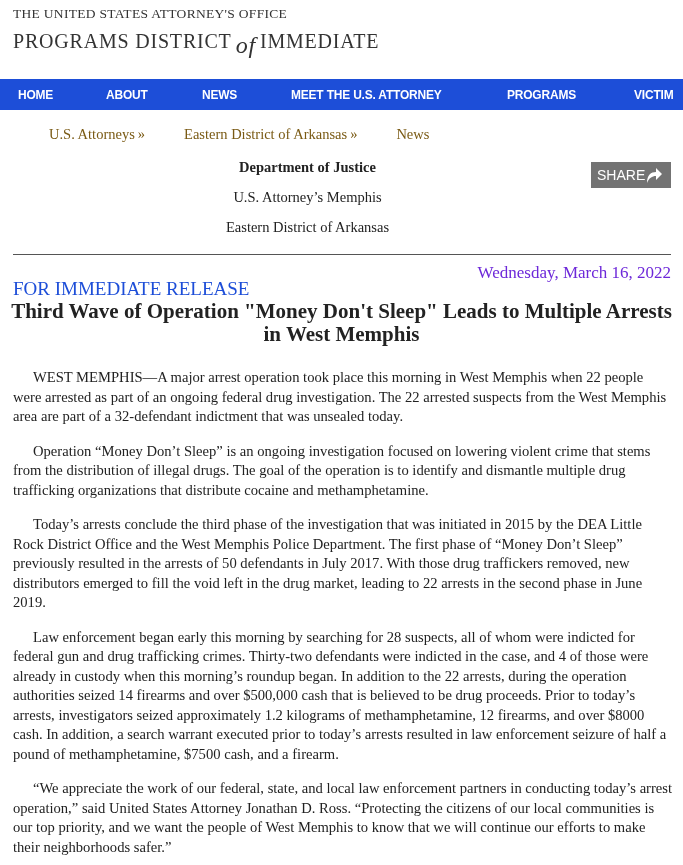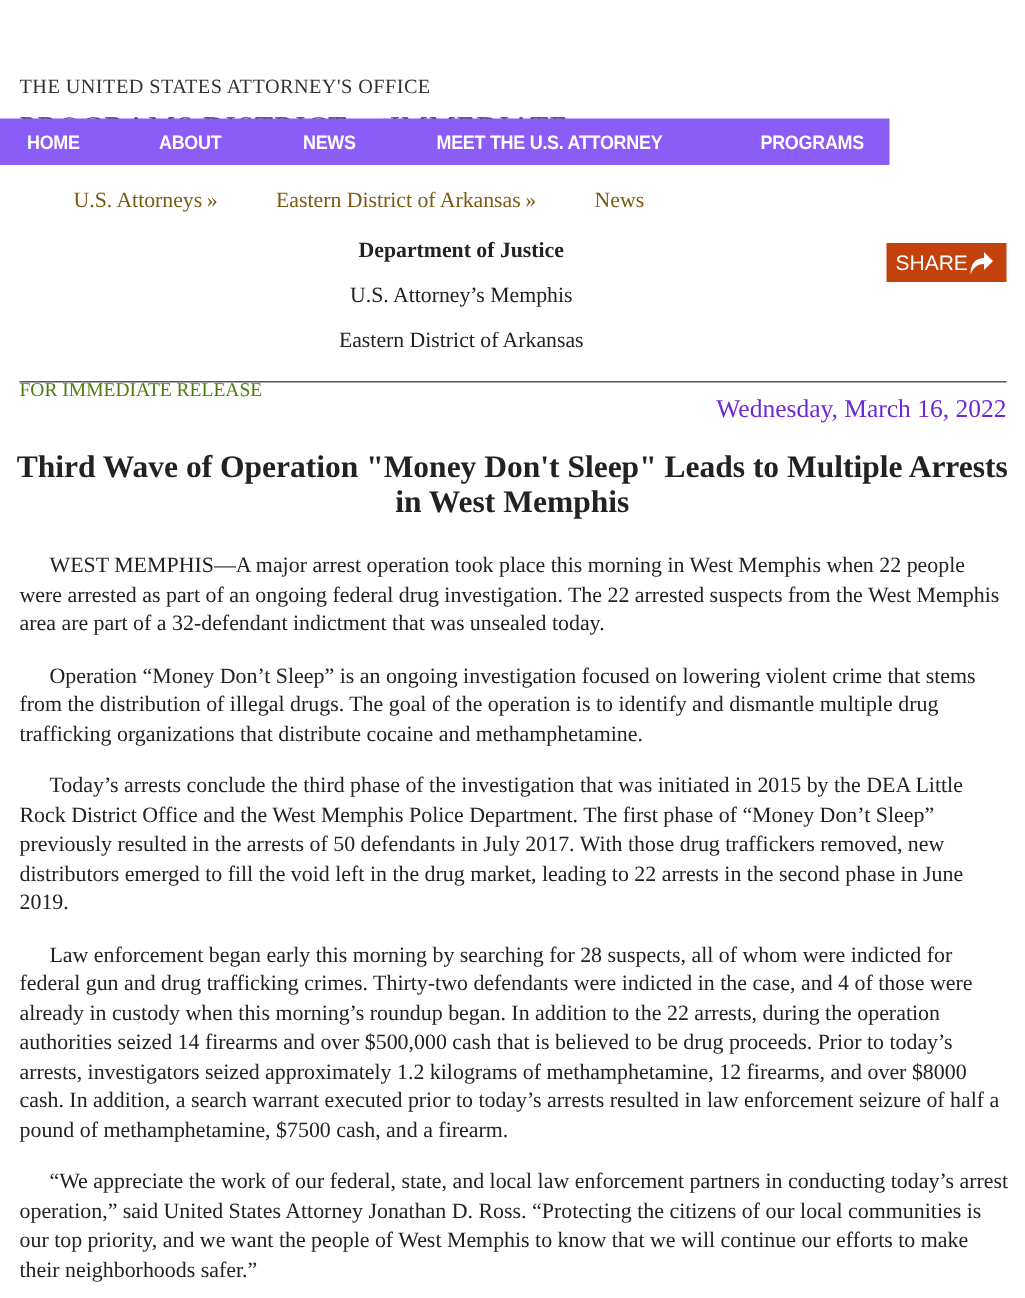--- a/index.html
+++ b/index.html
@@ -1,31 +1,31 @@
 <!DOCTYPE html>
 <html><head>
 <meta charset="utf-8">
 <style>
   html, body { margin: 0; padding: 0; background: #ffffff; }
   body { width: 683px; height: 865px; overflow: hidden; position: relative; font-family: "DejaVu Serif", serif; color: #222; }
-  .site-header { position: absolute; left: 13px; top: 6px; margin-top: 44px; }
+  .site-header { position: absolute; left: 13px; top: 6px; }
   .site-line1 { font-family: "Liberation Serif", serif; font-size: 13.5px; letter-spacing: 0.3px; color: #333; }
   .site-line2 { font-family: "Liberation Serif", serif; font-size: 20px; letter-spacing: 0.8px; color: #333; margin-top: 5px; }
   .site-line2 .of { font-style: italic; font-size: 24px; margin: 0 4px; position: relative; top: 5px; }
-  .nav { position: absolute; left: 0; top: 79px; width: 593px; height: 31px; background: #8b5cf6; overflow: hidden; white-space: nowrap; }
+  .nav { position: absolute; left: 0; top: 79px; width: 683px; height: 31px; background: #1d4ed8; overflow: hidden; white-space: nowrap; }
   .nav-item { position: absolute; top: 0; height: 31px; line-height: 31px; color: #fff; font-family: "Liberation Sans", sans-serif; font-weight: bold; font-size: 13px; letter-spacing: -0.2px; transform: scaleX(0.92); transform-origin: left center; }
   .breadcrumb { position: absolute; left: 13px; top: 126px; font-family: "Liberation Serif", serif; font-size: 14.5px; color: #7a5a14; }
   .breadcrumb a { color: #7a5a14; text-decoration: none; margin-left: 36px; }
   .breadcrumb .sep { color: #7a5a14; margin: 0 3px; }
   .office { position: absolute; left: 0; width: 615px; text-align: center; font-family: "Liberation Serif", serif; font-size: 14.5px; color: #222; }
   .office.bold { font-weight: bold; }
-  .share { position: absolute; left: 591px; top: 162px; width: 80px; height: 26px; background: #c2410c; color: #fff; font-family: "Liberation Sans", sans-serif; font-size: 14px; line-height: 26px; box-sizing: border-box; padding-left: 6px; }
+  .share { position: absolute; left: 591px; top: 162px; width: 80px; height: 26px; background: #737373; color: #fff; font-family: "Liberation Sans", sans-serif; font-size: 14px; line-height: 26px; box-sizing: border-box; padding-left: 6px; }
   .share svg { position: absolute; right: 8px; top: 4px; }
   .divider { position: absolute; left: 13px; top: 254px; width: 658px; height: 1px; background: #555; }
-  .release { position: absolute; left: 13px; top: 252px; font-family: "Liberation Serif", serif; font-size: 13px; color: #4d7c0f; }
+  .release { position: absolute; left: 13px; top: 278px; font-family: "Liberation Serif", serif; font-size: 19px; color: #1d4ed8; }
   .date { position: absolute; right: 12px; top: 263px; font-family: "Liberation Serif", serif; font-size: 17px; color: #6d28d9; }
   .title { position: absolute; left: 0; top: 300px; width: 683px; text-align: center; font-family: "Liberation Serif", serif; font-weight: bold; font-size: 21px; line-height: 23px; color: #222; }
   .body-text { position: absolute; left: 13px; top: 368px; width: 660px; font-family: "Liberation Serif", serif; font-size: 14.6px; line-height: 19.5px; color: #222; }
   .body-text p { margin: 0 0 15px 0; text-indent: 20px; }
 </style>
 </head>
 <body>
 
 <div class="site-header">
   <div class="site-line1">THE UNITED STATES ATTORNEY'S OFFICE</div>

